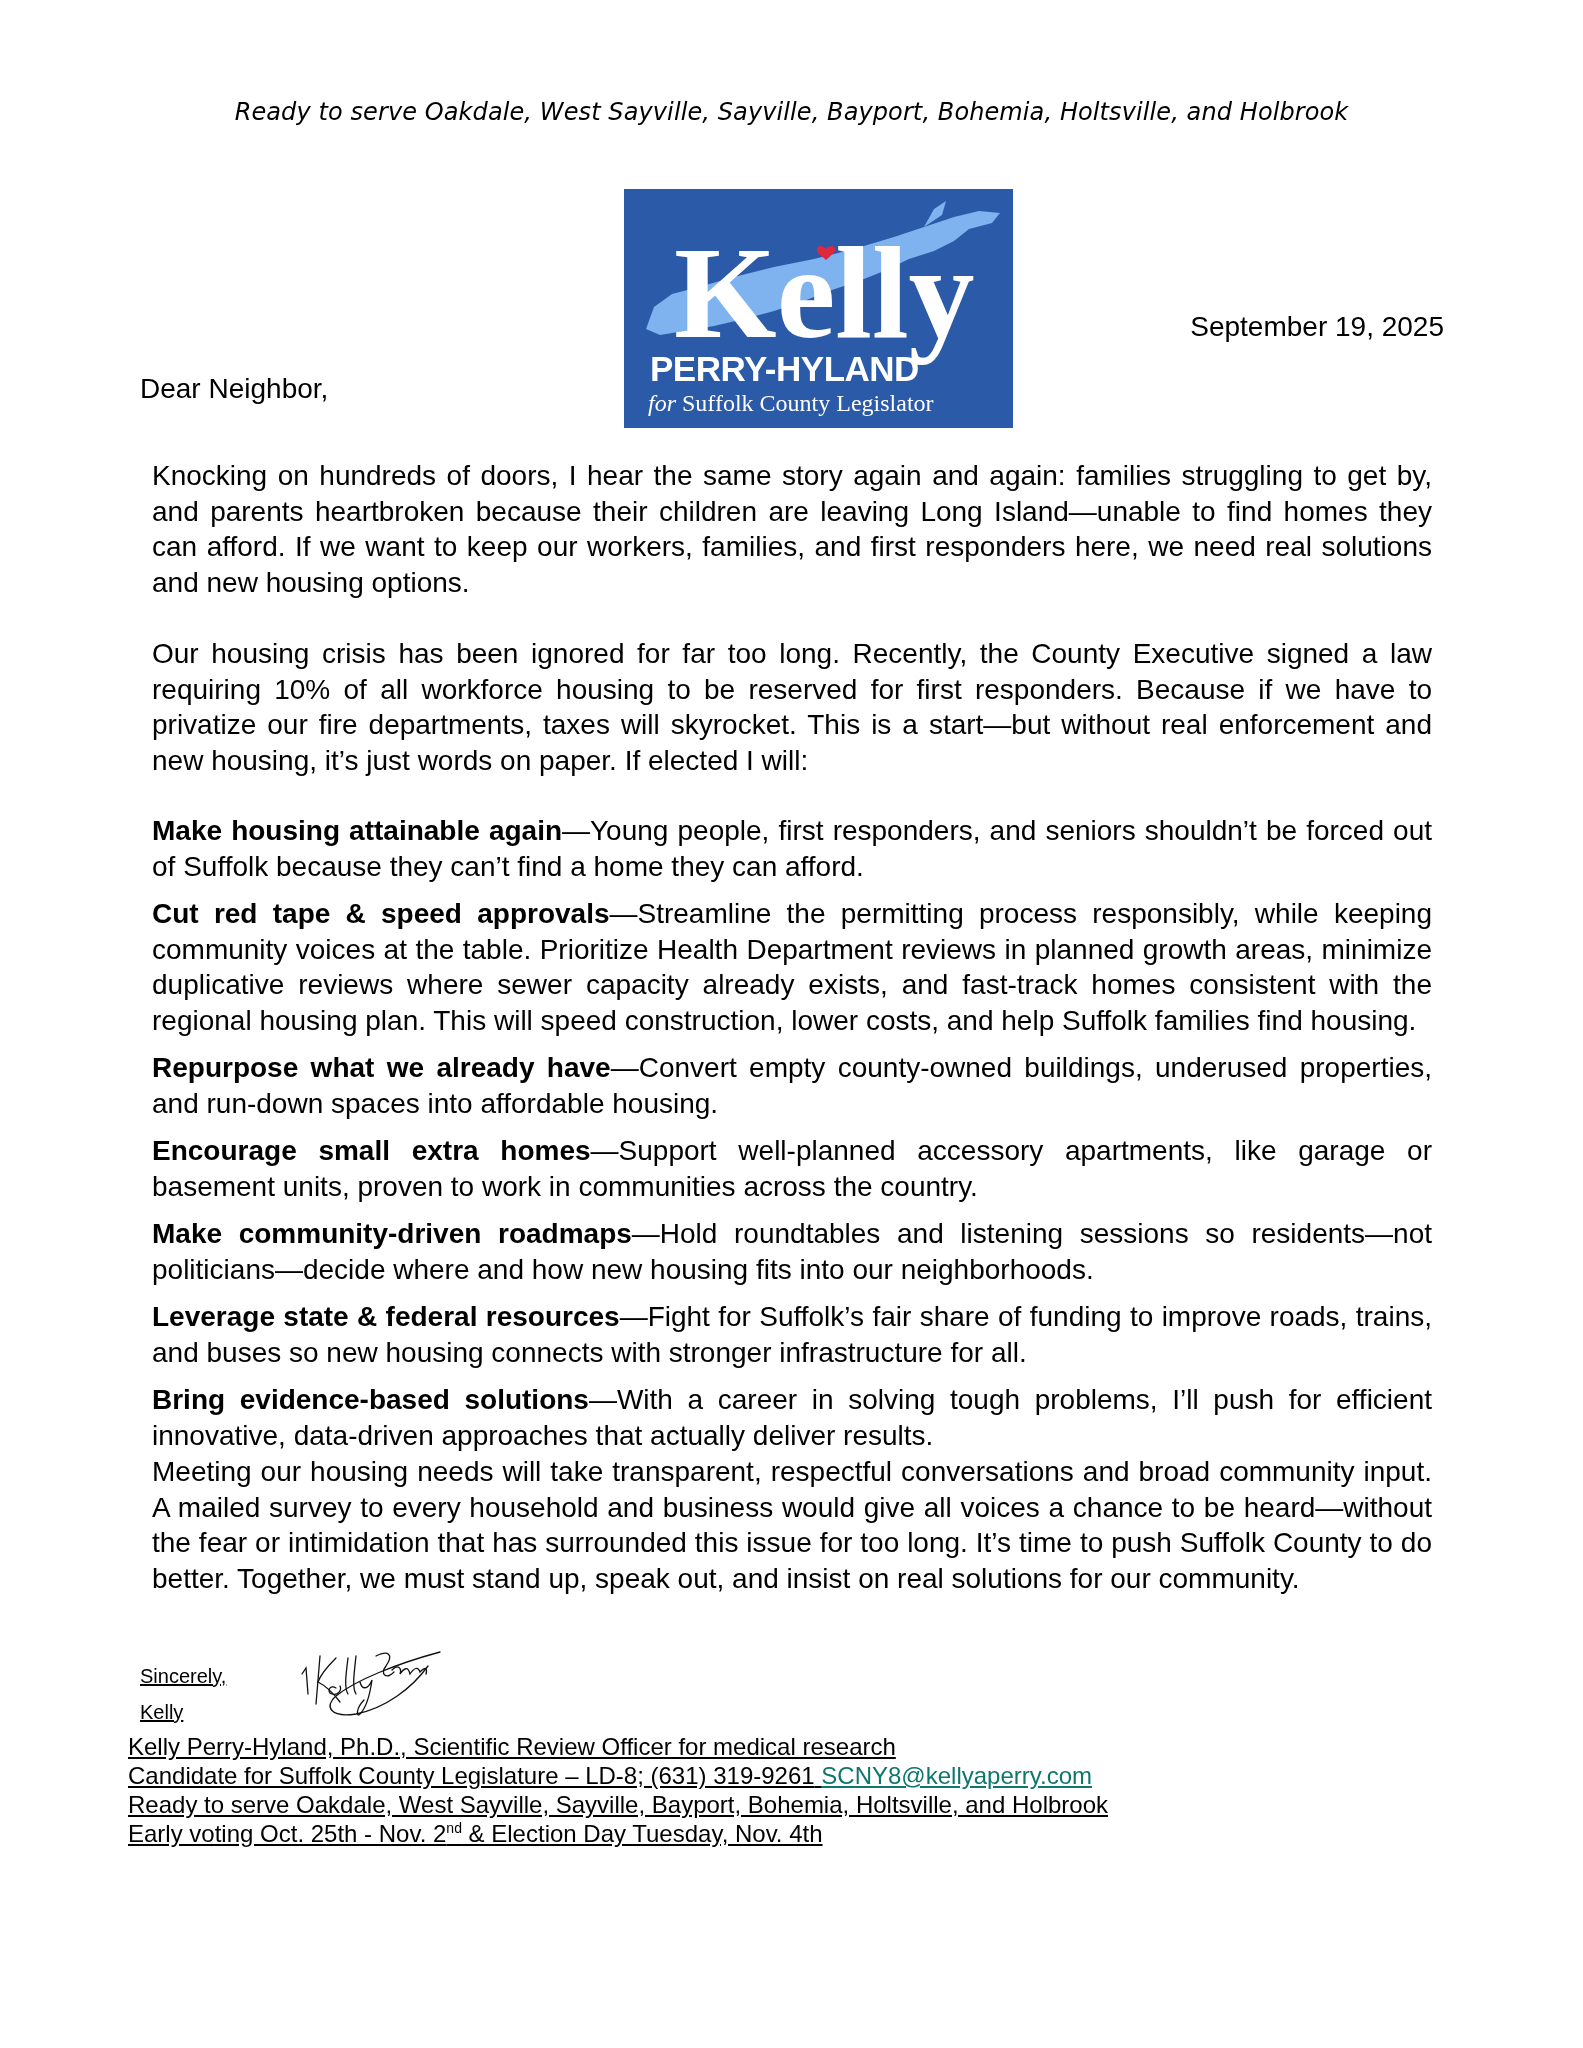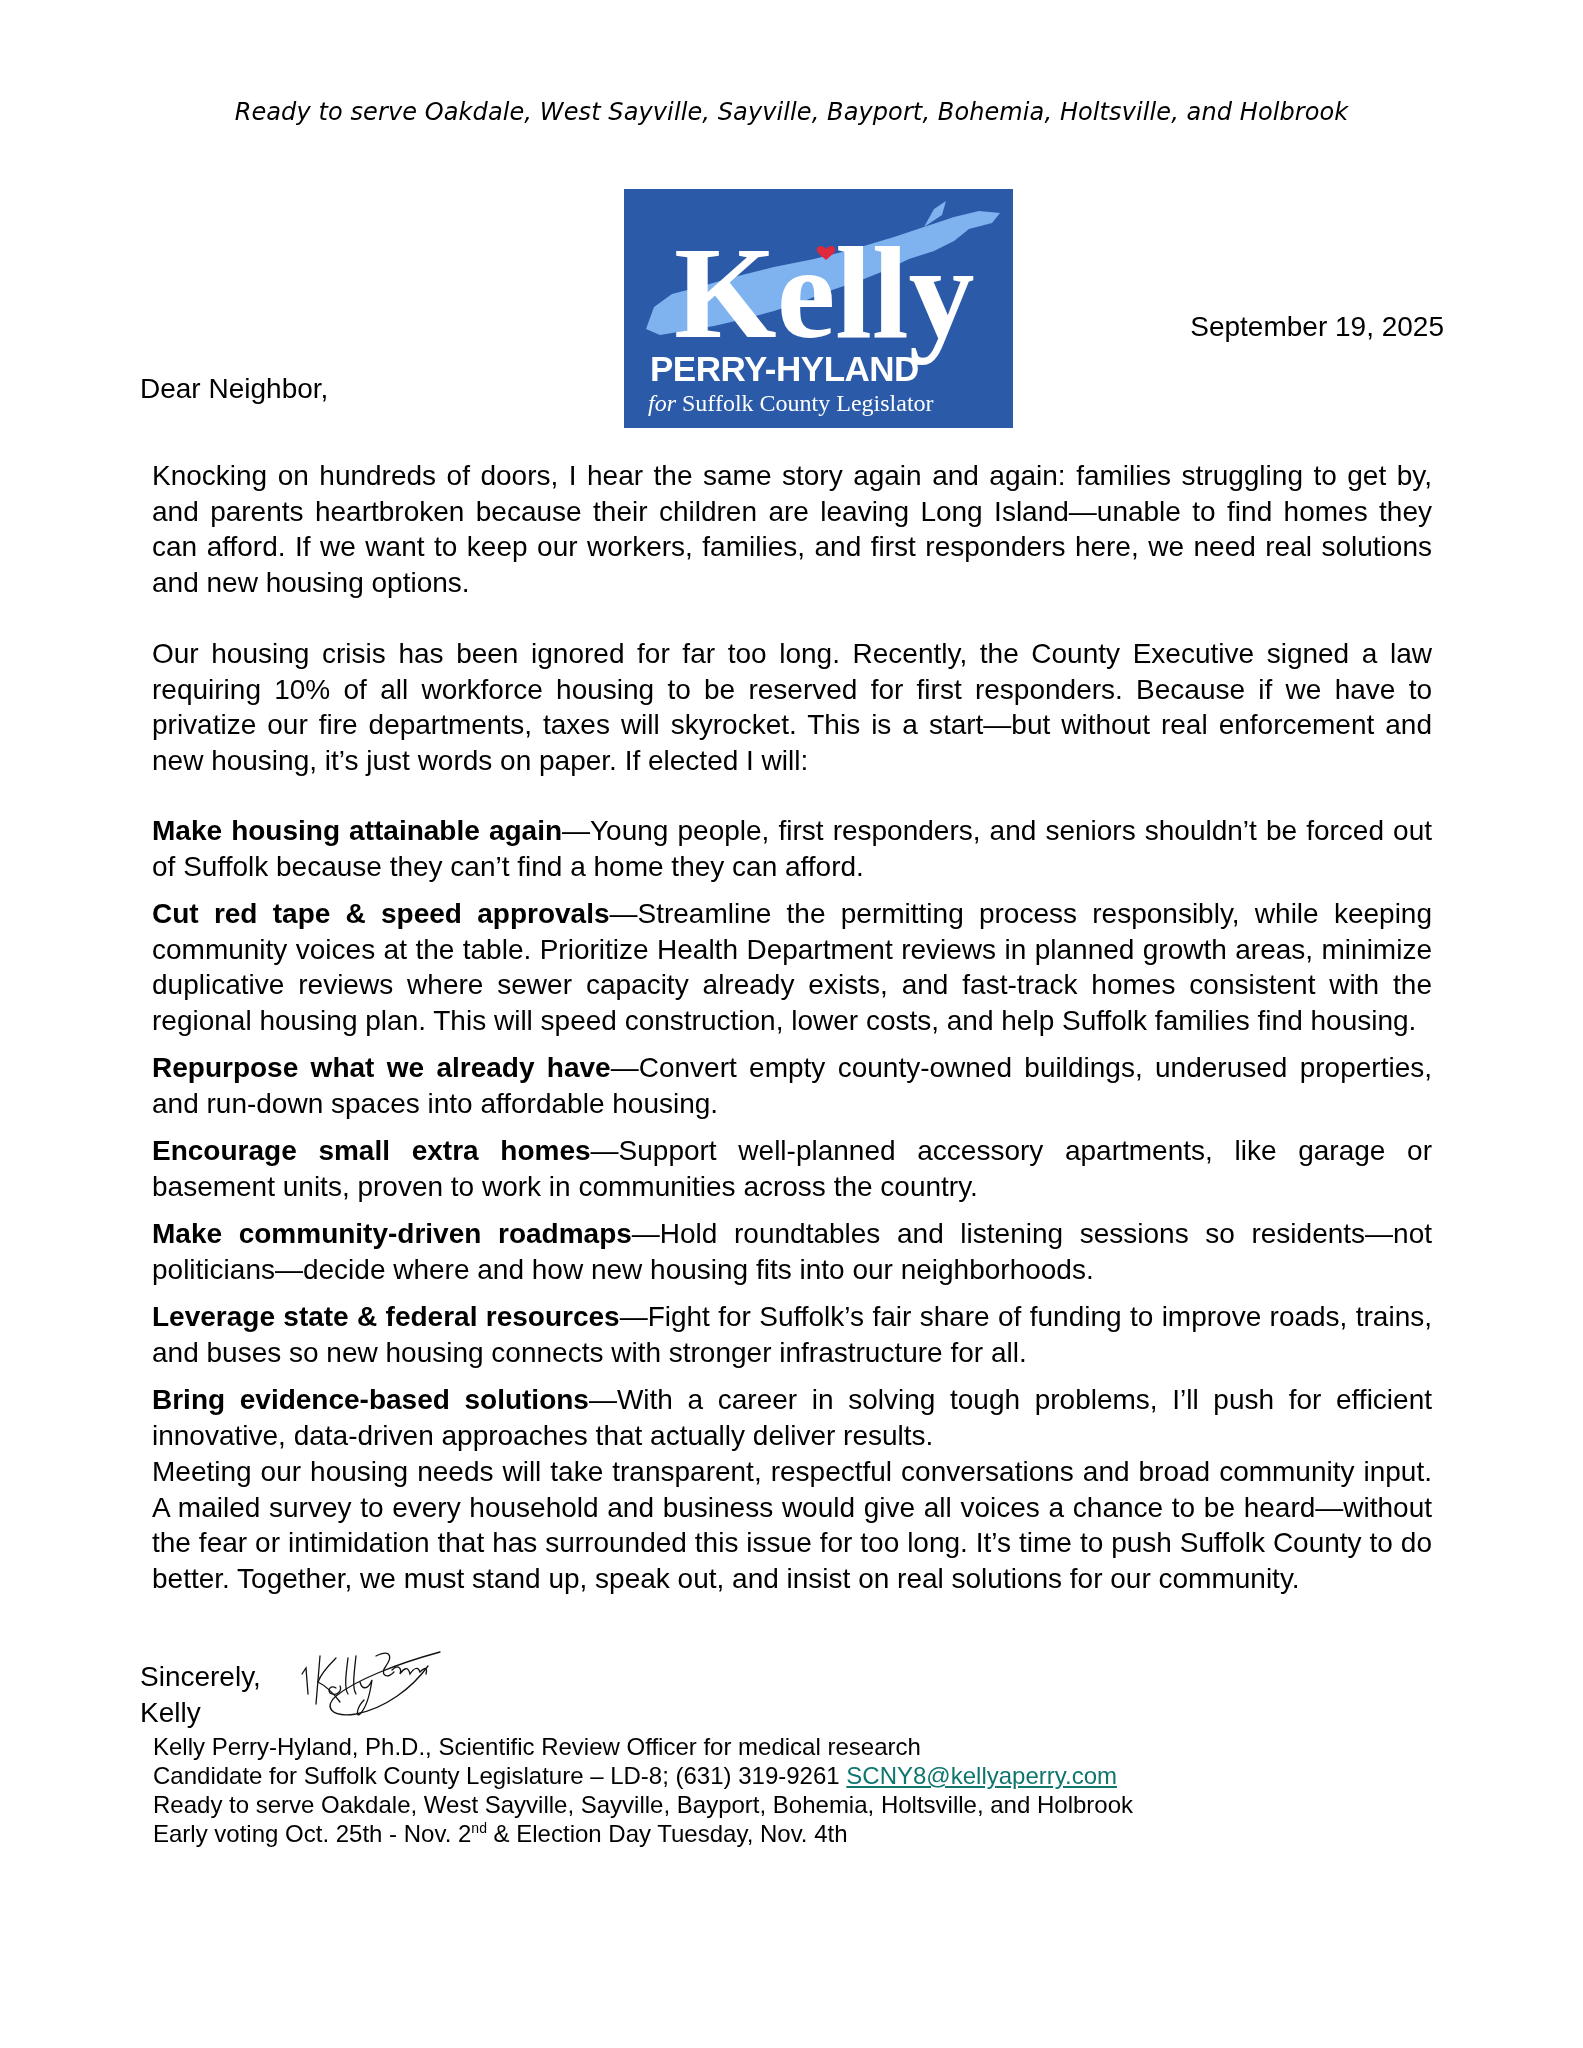--- a/index.html
+++ b/index.html
@@ -14,23 +14,23 @@
   .date { left: 1100px; width: 344px; top: 309px; text-align: right; font-size: 28px; line-height: 35.5px; }
   .greeting { left: 140px; top: 371px; font-size: 28px; line-height: 35.5px; }
   .body-col { left: 140px; width: 1304px; font-size: 28px; line-height: 35.5px; text-align: justify; }
   .body-col p { margin: 12px; }
   .p1 { top: 446px; }
   .p2 { top: 624px; }
   .list { top: 801px; }
   .p3 { top: 1442px; }
   .list-item { margin: 0; text-align: justify; }
   .list-item b { font-weight: bold; }
-  .closing { left: 140px; top: 1659px; font-size: 28px; line-height: 35.5px; }
+  .closing { left: 140px; top: 1659px; font-size: 20px; line-height: 35.5px; text-decoration: underline; }
   .signature { left: 296px; top: 1644px; width: 150px; height: 75px; }
-  .footer { left: 153px; top: 1732px; font-size: 24px; line-height: 29px; }
+  .footer { left: 128px; top: 1732px; font-size: 24px; line-height: 29px; text-decoration: underline; }
   .footer div { white-space: nowrap; }
   .footer a { color: #0f766e; text-decoration: underline; }
   sup { font-size: 14px; line-height: 0; vertical-align: 9px; }
 </style>
 </head>
 <body>
 
 <div class="abs tagline">Ready to serve Oakdale, West Sayville, Sayville, Bayport, Bohemia, Holtsville, and Holbrook</div>
 
 <div class="abs logo">

